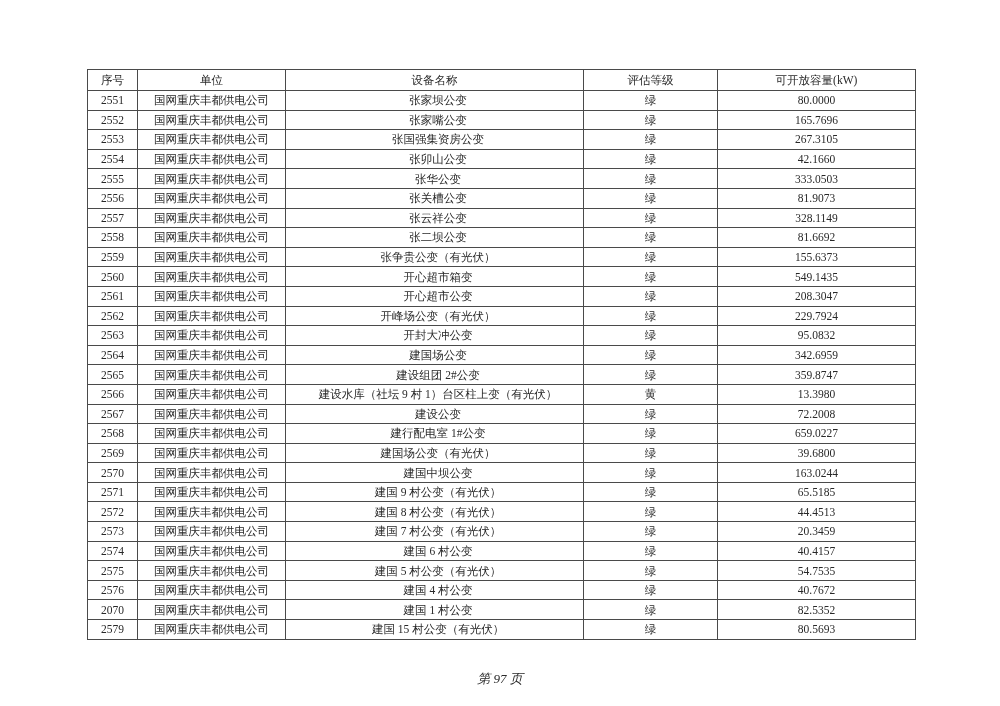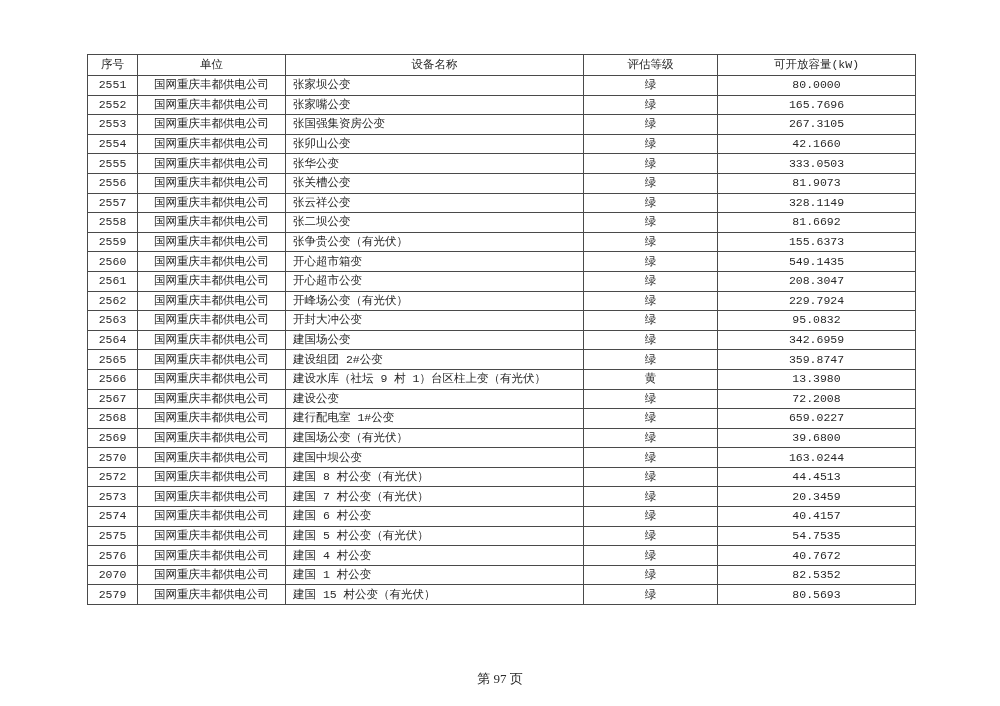--- a/index.html
+++ b/index.html
@@ -12,25 +12,24 @@
     width: 1000px;
     height: 706px;
     background: #ffffff;
     font-family: "Liberation Serif", serif;
     color: #282828;
     overflow: hidden;
   }
   table.cap-table {
     position: absolute;
     left: 87px;
-    top: 54px;
+    top: 69px;
     width: 828px;
     border-collapse: collapse;
     table-layout: fixed;
-    font-family: Liberation Mono, monospace;
   }
   .cap-table th,
   .cap-table td {
     border: 1px solid #4a4a4a;
     font-size: 11.5px;
     font-weight: normal;
     color: #282828;
     padding: 0;
     white-space: nowrap;
     overflow: hidden;
@@ -38,31 +37,32 @@
     line-height: 18px;
   }
   .cap-table thead th {
     height: 20px;
     border-bottom-width: 1.5px;
   }
   .cap-table tbody td {
     height: 18.6px;
   }
   .cap-table td.c-device {
-    text-align: left;
+    text-align: center;
     padding-left: 7px;
   }
   .footer {
     position: absolute;
     left: 0;
     right: 0;
     top: 670px;
     text-align: center;
     font-size: 13px;
     color: #2b2b2b;
+    font-style: italic;
   }
 </style>
 </head>
 <body>
 
 <div class="page">
 
   <table class="cap-table">
     <colgroup>
       <col style="width:50px">
@@ -234,20 +234,27 @@
   </tr>
 
   <tr>
     <td class="c-index">2570</td>
     <td class="c-unit">国网重庆丰都供电公司</td>
     <td class="c-device">建国中坝公变</td>
     <td class="c-grade">绿</td>
     <td class="c-capacity">163.0244</td>
   </tr>
 
+  <tr>
+    <td class="c-index">2571</td>
+    <td class="c-unit">国网重庆丰都供电公司</td>
+    <td class="c-device">建国 9 村公变（有光伏）</td>
+    <td class="c-grade">绿</td>
+    <td class="c-capacity">65.5185</td>
+  </tr>
 
   <tr>
     <td class="c-index">2572</td>
     <td class="c-unit">国网重庆丰都供电公司</td>
     <td class="c-device">建国 8 村公变（有光伏）</td>
     <td class="c-grade">绿</td>
     <td class="c-capacity">44.4513</td>
   </tr>
 
   <tr>

